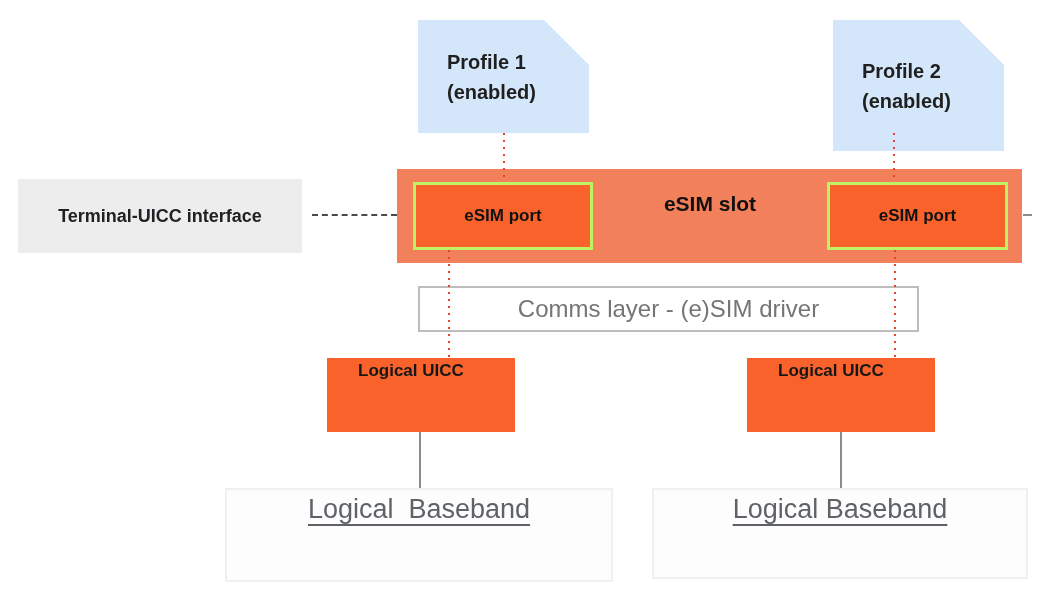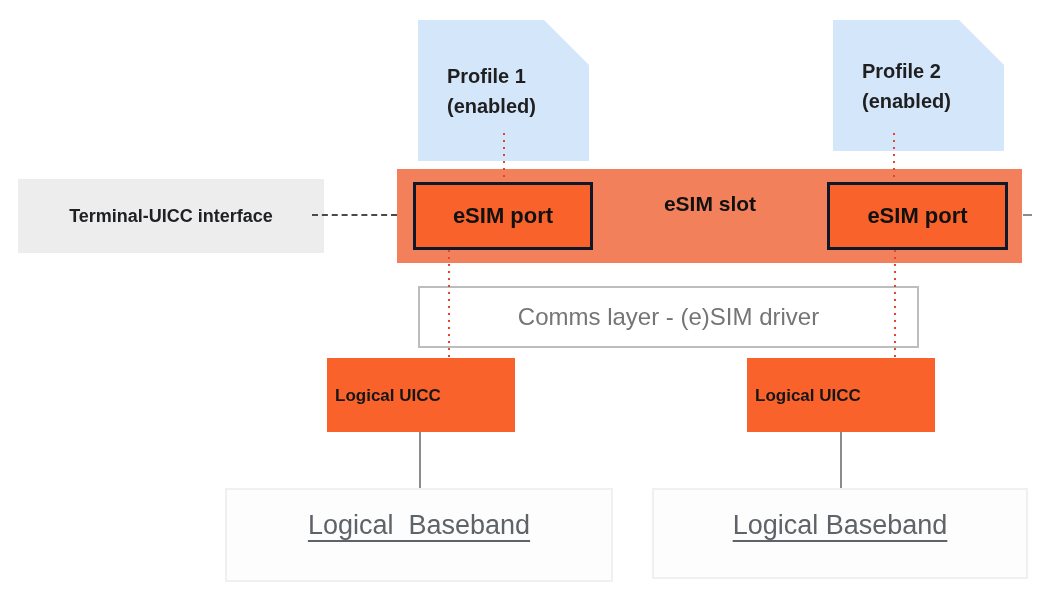--- a/index.html
+++ b/index.html
@@ -40,26 +40,26 @@
     align-items: center;
     justify-content: center;
     color: #111111;
     font-size: 21px;
     font-weight: bold;
   }
 
   
   .port {
     background: #F9632B;
-    border: 3px solid #0f172a;
+    border: 3px solid #bef264;
     display: flex;
     align-items: center;
     justify-content: center;
     color: #111111;
-    font-size: 22px;
+    font-size: 17px;
     font-weight: bold;
     text-align: center;
   }
 
   
   .iface {
     background: #EDEDED;
     display: flex;
     align-items: center;
     justify-content: center;
@@ -77,38 +77,37 @@
     justify-content: center;
     color: #757575;
     font-size: 24px;
   }
 
   
   .uicc {
     background: #F9632B;
     display: flex;
     flex-direction: column;
-    justify-content: center;
-    padding-left: 8px;
+    padding-left: 31px;
     color: #161616;
     font-size: 17px;
     font-weight: bold;
     line-height: 25px;
   }
 
   
   .baseband {
     background: #FDFDFD;
     border: 2px solid #F0F0F0;
     display: flex;
     align-items: flex-start;
     justify-content: center;
   }
   .baseband span {
-    margin-top: 20px;
+    margin-top: 4px;
     color: #5F6368;
     font-size: 27px;
     white-space: pre;
     text-decoration: underline;
     text-decoration-thickness: 2px;
     text-underline-offset: 6px;
   }
 
   
   .red-dotted {
@@ -127,52 +126,52 @@
   .dash-stub {
     height: 2px;
     background: #8C8C8C;
   }
 </style>
 </head>
 <body>
 
 <div class="canvas">
 
-  <div class="abs profile" style="left:418px; top:20px; width:171px; height:141px;">
+  <div class="abs profile" style="left:418px; top:20px; width:171px; height:113px;">
     <span>Profile 1</span>
     <span>(enabled)</span>
   </div>
   <div class="abs profile" style="left:833px; top:20px; width:171px; height:131px;">
     <span>Profile 2</span>
     <span>(enabled)</span>
   </div>
 
   <div class="abs red-dotted" style="left:503px; top:133px; height:49px;"></div>
   <div class="abs red-dotted" style="left:893px; top:133px; height:49px;"></div>
 
-  <div class="abs iface" style="left:18px; top:179px; width:306px; height:74px;">
+  <div class="abs iface" style="left:18px; top:179px; width:284px; height:74px;">
     <span>Terminal-UICC interface</span>
   </div>
   <div class="abs dashed-h" style="left:312px; top:214px; width:85px;"></div>
   <div class="abs dash-stub" style="left:1023px; top:214px; width:9px;"></div>
 
   <div class="abs slot" style="left:397px; top:169px; width:625px; height:94px;">
     <div class="abs slot-label" style="left:196px; top:0; width:234px; height:70px;">eSIM slot</div>
     <div class="abs port" style="left:16px; top:13px; width:180px; height:68px;">
       <span>eSIM port</span>
     </div>
     <div class="abs port" style="left:430px; top:13px; width:181px; height:68px;">
       <span>eSIM port</span>
     </div>
   </div>
 
   <div class="abs red-dotted" style="left:448px; top:250px; height:108px;"></div>
   <div class="abs red-dotted" style="left:894px; top:250px; height:108px;"></div>
 
-  <div class="abs comms" style="left:418px; top:286px; width:501px; height:62px;">
+  <div class="abs comms" style="left:418px; top:286px; width:501px; height:46px;">
     <span>Comms layer - (e)SIM driver</span>
   </div>
 
   <div class="abs uicc" style="left:327px; top:358px; width:188px; height:74px;">
     <span>Logical UICC</span>
   </div>
   <div class="abs uicc" style="left:747px; top:358px; width:188px; height:74px;">
     <span>Logical UICC</span>
   </div>
 

